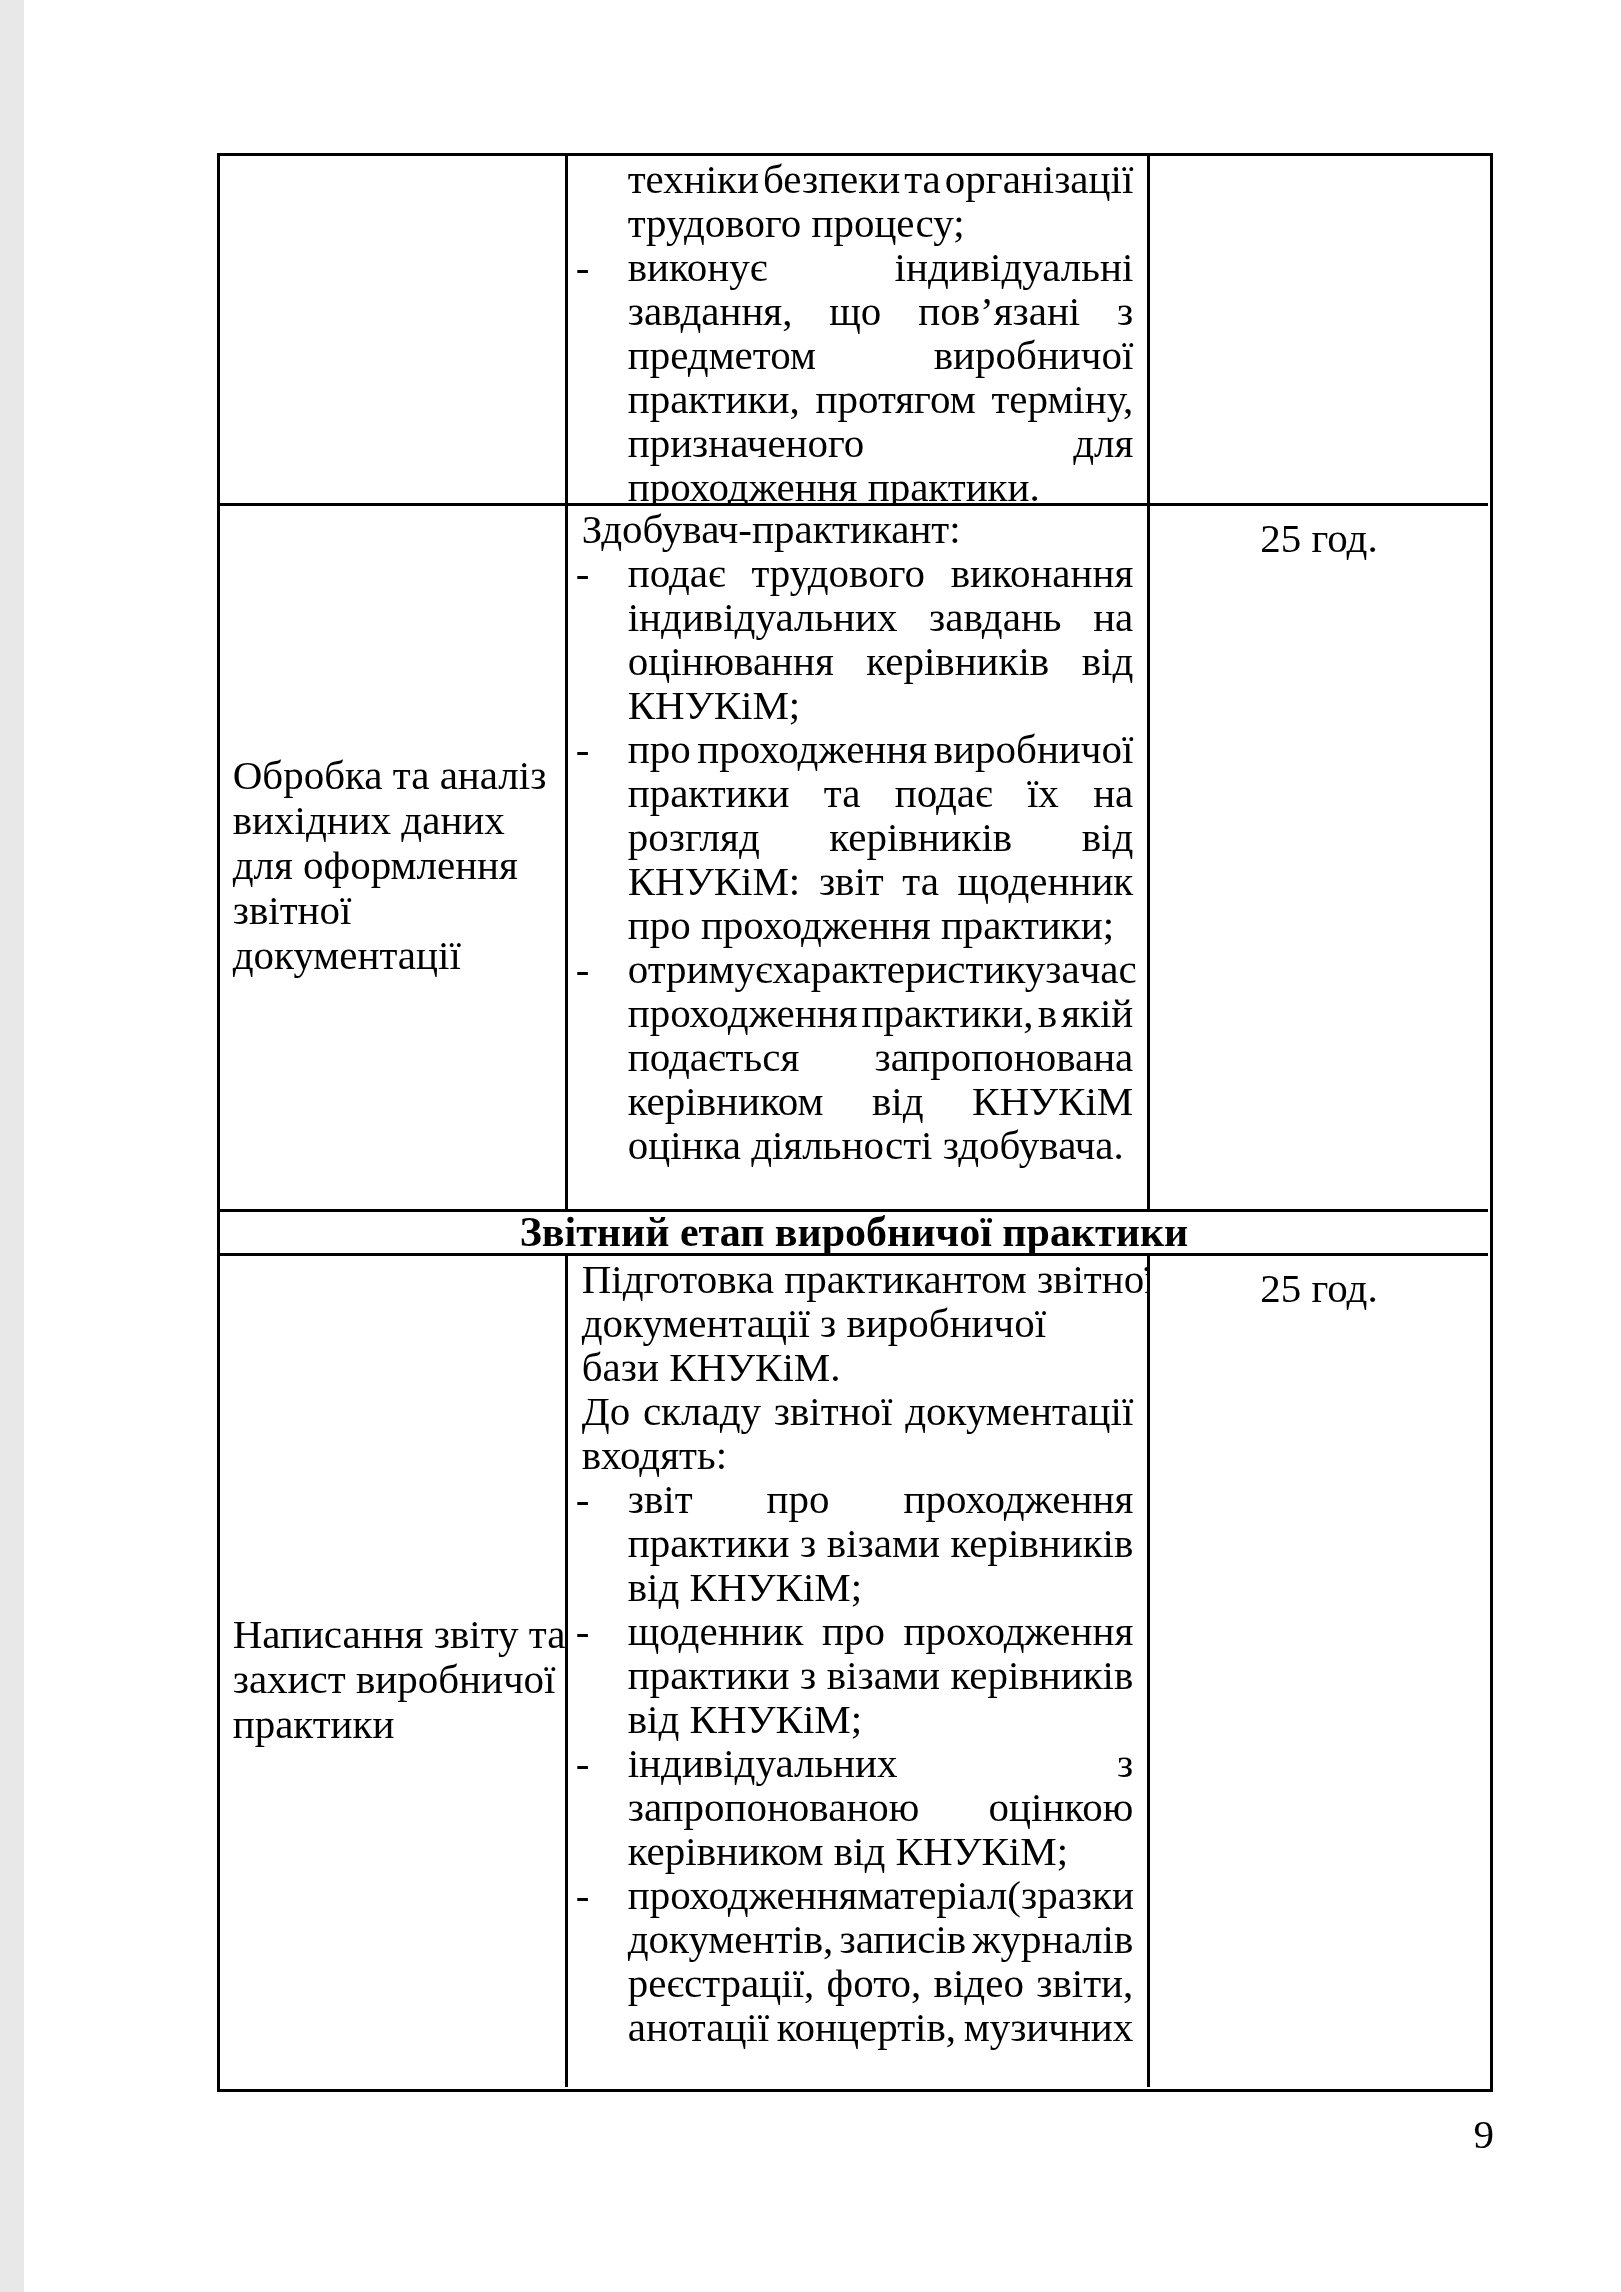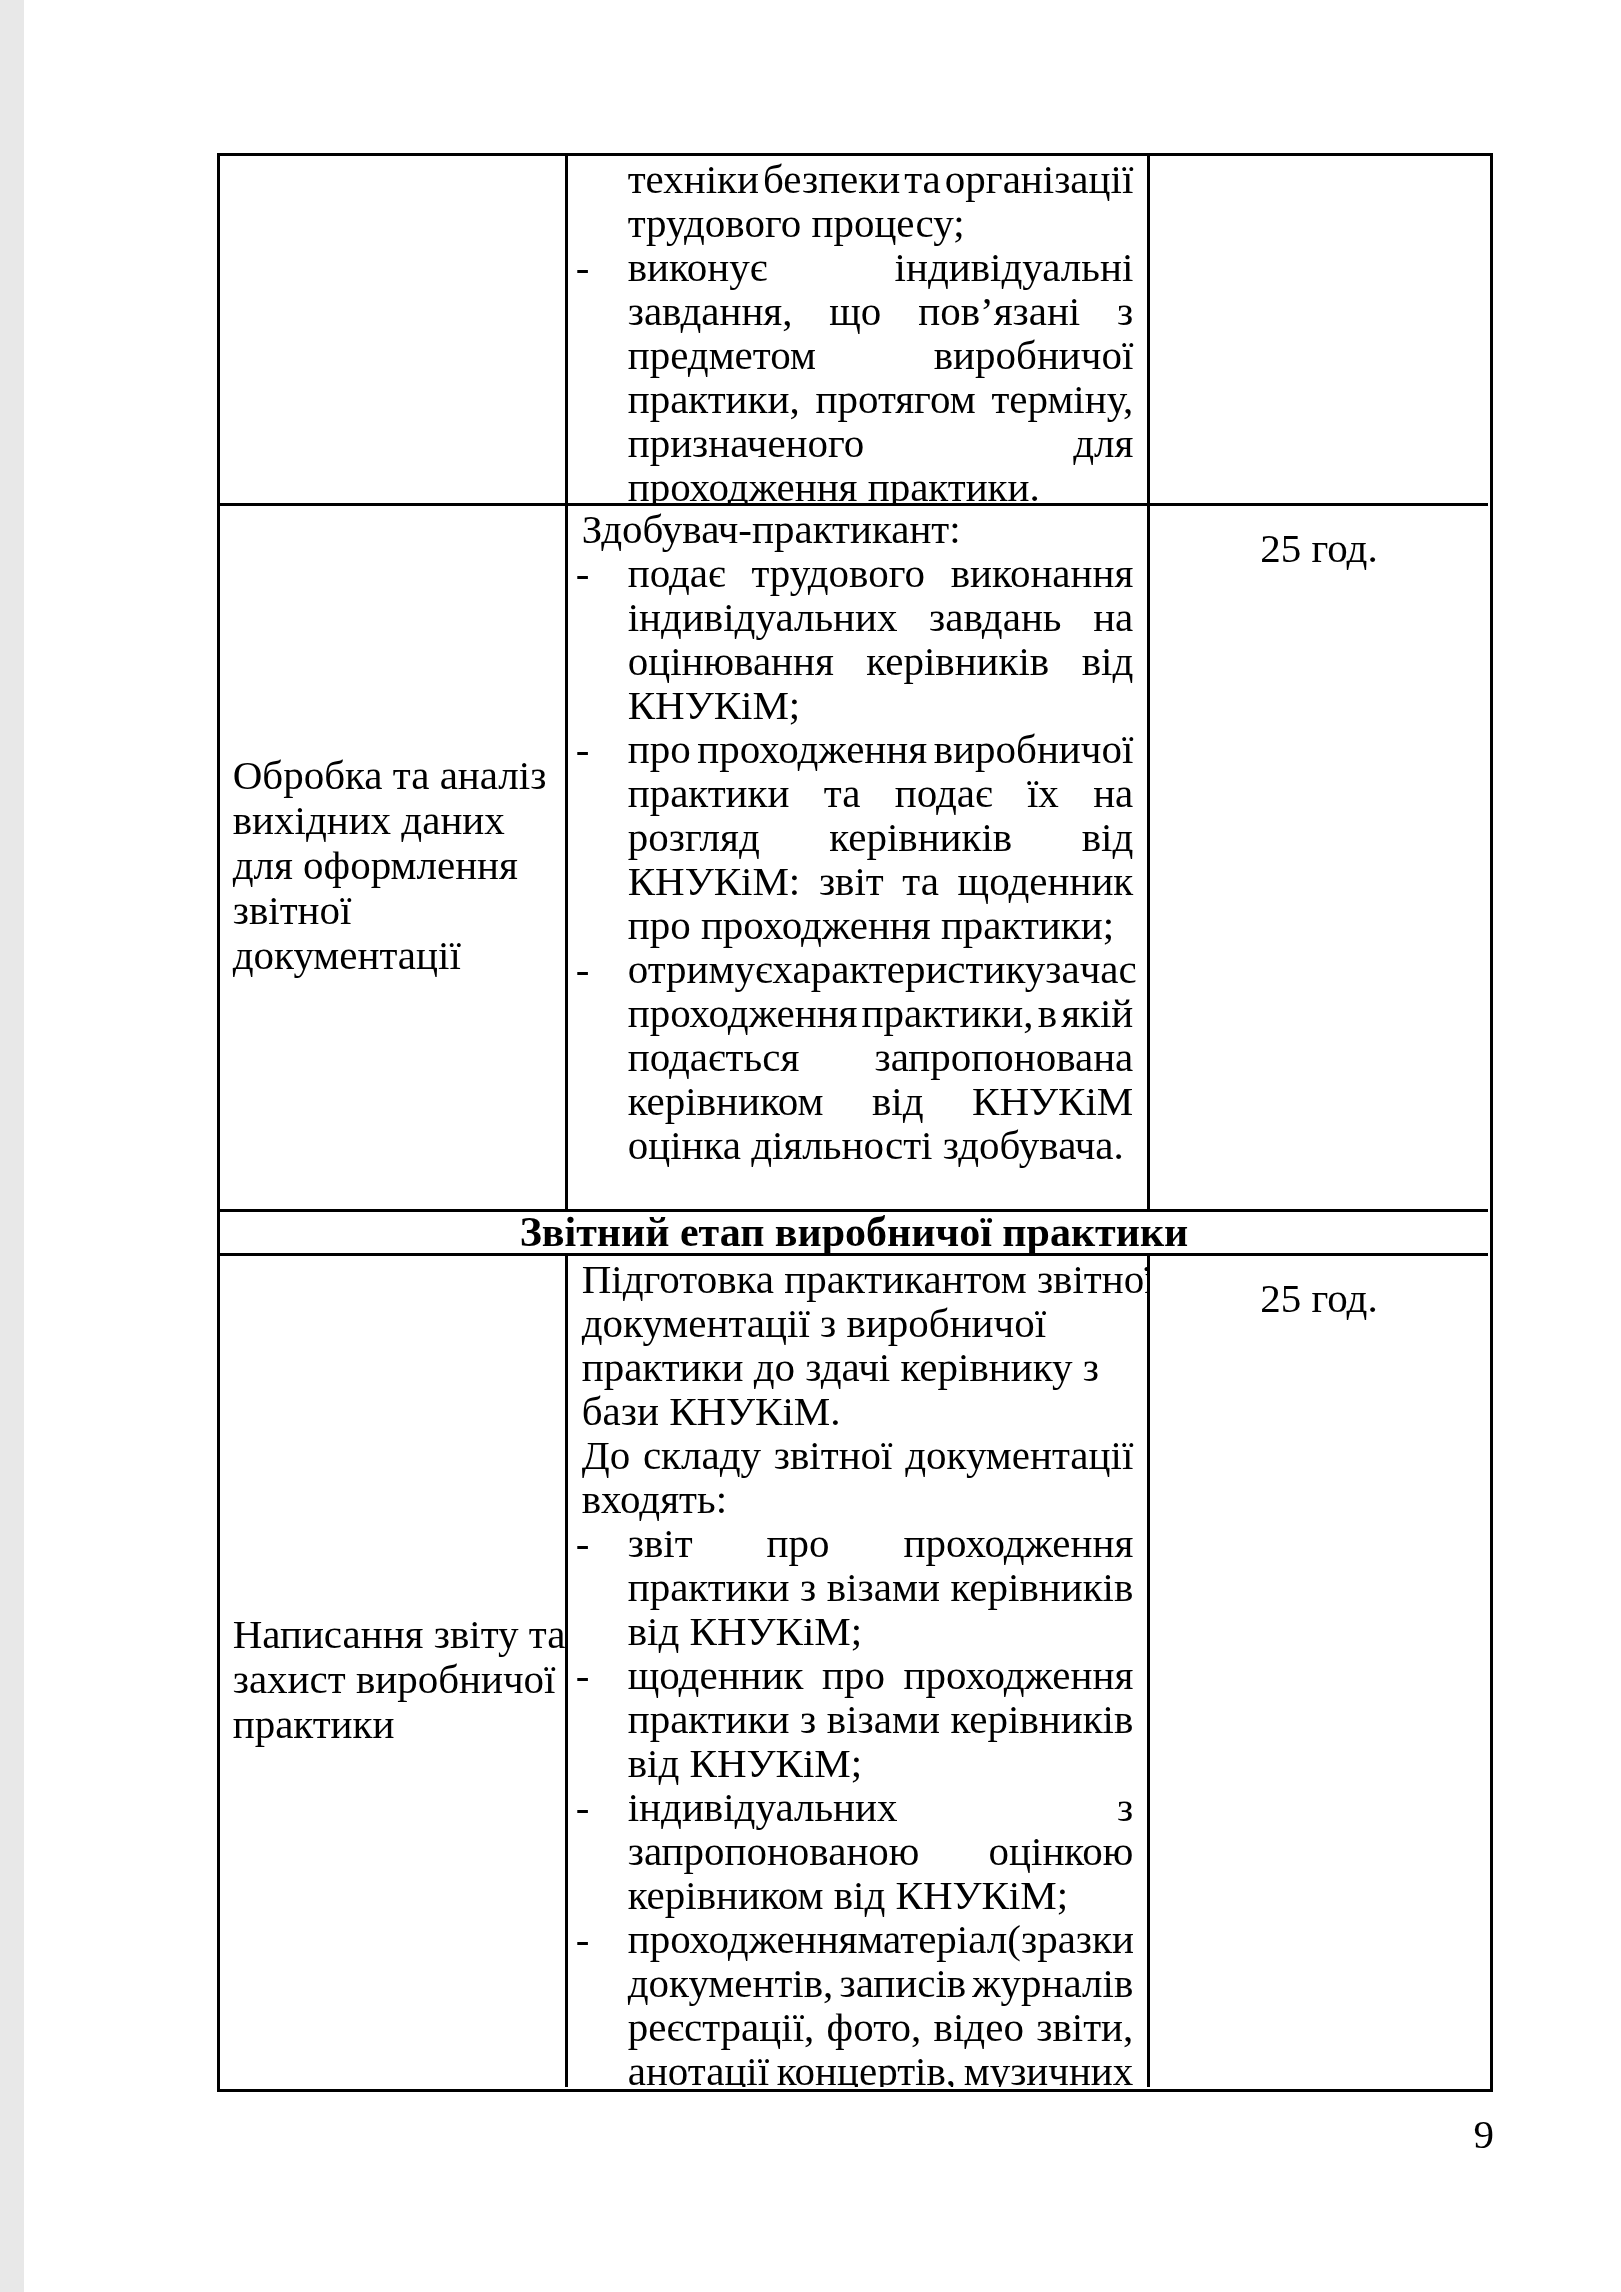--- a/index.html
+++ b/index.html
@@ -34,21 +34,21 @@
     line-height:45px;
     display:flex; flex-direction:column; justify-content:center;
   }
   .c2 {
     border-right:3.9px solid #000;
     padding:1px 13.7px 0 13.7px;
     line-height:44px;
     text-align:left;
   }
   .c3 {
-    padding-top:21px;
+    padding-top:11px;
     text-align:center;
     line-height:43px;
   }
   .merged {
     grid-column:1 / -1;
     display:flex; align-items:center; justify-content:center;
     font-weight:700;
     font-size:42px;
     line-height:39px;
     text-align:center;
@@ -215,21 +215,20 @@
 
     <div class="cell c1">
         <div class="ln last">Написання звіту та</div>
         <div class="ln last">захист виробничої</div>
         <div class="ln last">практики</div>
       </div>
     <div class="cell c2">
         <div class="blk para">
           <div class="ln last">Підготовка практикантом звітної</div>
           <div class="ln last">документації з виробничої</div>
-          <div class="ln last">практики до здачі керівнику з</div>
           <div class="ln last">бази КНУКіМ.</div>
         </div>
         <div class="blk para">
           <div class="ln just">
             <span>До</span>
             <span>складу</span>
             <span>звітної</span>
             <span>документації</span>
           </div>
           <div class="ln last">входять:</div>

